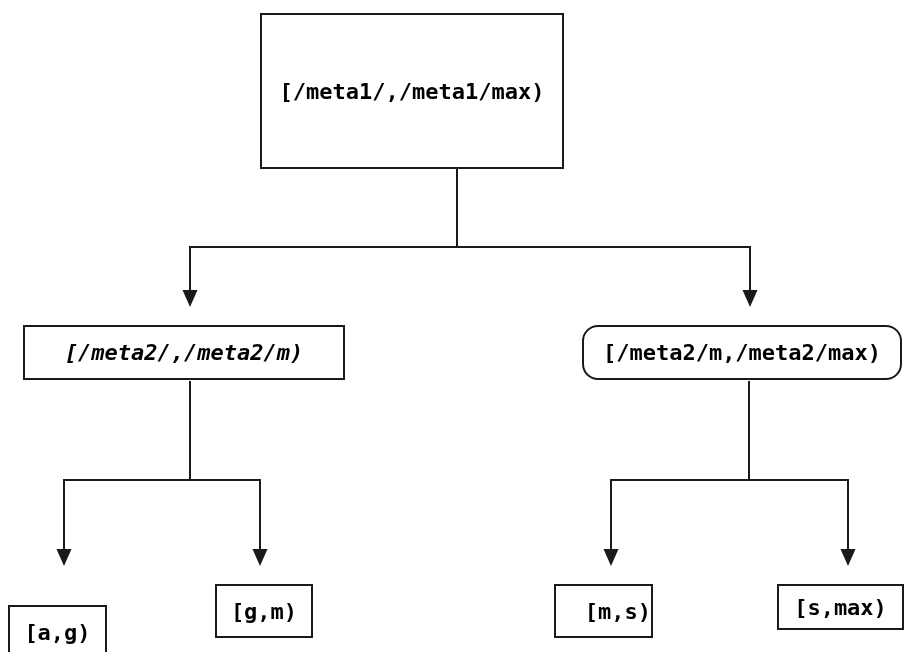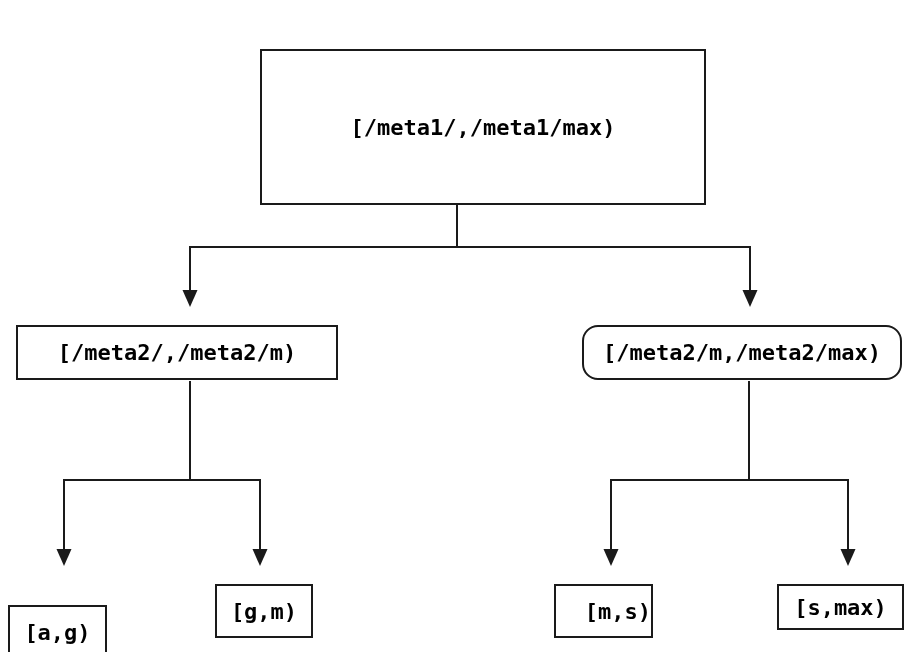--- a/index.html
+++ b/index.html
@@ -30,22 +30,22 @@
     display: flex;
     align-items: center;
     justify-content: center;
     color: #000000;
     font-size: 22px;
     font-weight: bold;
     white-space: nowrap;
     letter-spacing: 0;
   }
   
-  #node-root      { left: 260px; top: 13px;  width: 446px; height: 156px; margin-top: 36px; }
-  #node-left-mid  { left: 16px;  top: 325px; width: 322px; height: 55px; }
+  #node-root      { left: 260px; top: 13px;  width: 304px; height: 156px; }
+  #node-left-mid  { left: 23px;  top: 325px; width: 322px; height: 55px; font-style: italic; }
   #node-right-mid { left: 582px; top: 325px; width: 320px; height: 55px; border-radius: 16px; }
   #node-leaf-ag   { left: 8px;   top: 605px; width: 99px;  height: 54px; }
   #node-leaf-gm   { left: 204px; top: 584px; width: 98px;  height: 54px; margin-left: 11px; }
   #node-leaf-ms   { left: 554px; top: 584px; width: 99px;  height: 54px; justify-content: flex-end; }
   #node-leaf-smax { left: 777px; top: 584px; width: 127px; height: 46px; }
 </style>
 </head>
 <body>
 
 <div id="canvas">

